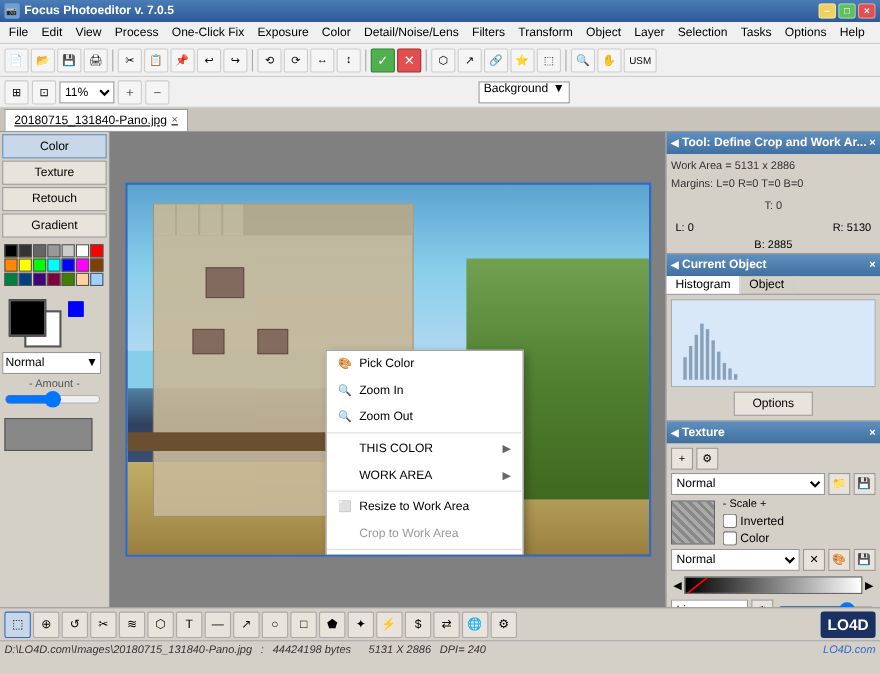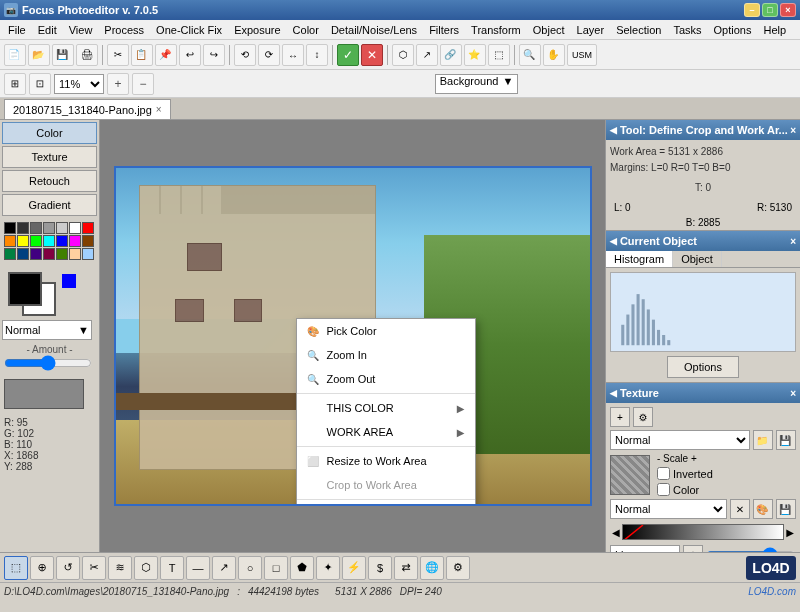--- a/index.html
+++ b/index.html
@@ -78,21 +78,21 @@
     
     .bottom-toolbar { height: 30px; background: #d4d0c8; border-top: 1px solid #999; display: flex; align-items: center; padding: 0 4px; gap: 2px; }
     .bottom-tool-btn { width: 24px; height: 24px; background: #e8e4dc; border: 1px solid #aaa; display: flex; align-items: center; justify-content: center; cursor: pointer; font-size: 11px; border-radius: 2px; }
     .bottom-tool-btn.active { background: #c8d8e8; border-color: #316ac5; }
 
     
     .status-bar { height: 18px; background: #d4d0c8; border-top: 1px solid #aaa; display: flex; align-items: center; padding: 0 4px; font-size: 10px; color: #333; gap: 8px; font-style: italic; }
     .status-logo { margin-left: auto; display: flex; align-items: center; gap: 2px; }
 
     
-    .image-tabs { height: 22px; background: #c8c4bc; display: flex; align-items: flex-end; padding-left: 4px; border-bottom: 1px solid #999; }
+    .image-tabs { height: 22px; background: #c8c4bc; display: flex; align-items: flex-end; padding-left: 4px; border-bottom: 1px solid #999; text-decoration: underline; }
     .image-tab { height: 20px; background: #e8e4dc; border: 1px solid #999; border-bottom: none; padding: 0 8px; display: flex; align-items: center; gap: 4px; font-size: 11px; cursor: pointer; }
     .image-tab.active { background: white; }
     .tab-close { font-size: 10px; color: #666; cursor: pointer; }
   </style>
 </head>
 <body>
 
 <div class="title-bar">
   <div class="title-bar-left">
     <div class="title-bar-icon">📷</div>
@@ -226,27 +226,20 @@
         <span>▼</span>
       </div>
 
       <div style="padding:2px 4px;">
         <div style="font-size:10px; color:#555; text-align:center;">- Amount -</div>
         <input type="range" style="width: 88px;" min="0" max="100" value="50">
       </div>
 
       <div style="margin:4px; width:80px; height:30px; background:#888; border:1px solid #555;"></div>
 
-      <div class="color-info">
-        <div>R: 95</div>
-        <div>G: 102</div>
-        <div>B: 110</div>
-        <div>X: 1868</div>
-        <div>Y: 288</div>
-      </div>
     </div>
 
     <div class="canvas-area">
 
       <div class="canvas-image" style="position:relative;">
 
         <div style="position:absolute; top:0; left:0; right:0; height:45%; background:linear-gradient(to bottom, #5ba3d0, #87ceeb, #b0d8f0);"></div>
 
         <div style="position:absolute; bottom:0; left:0; right:0; height:30%; background:linear-gradient(to bottom, #c8b870, #9a8040);"></div>
 

